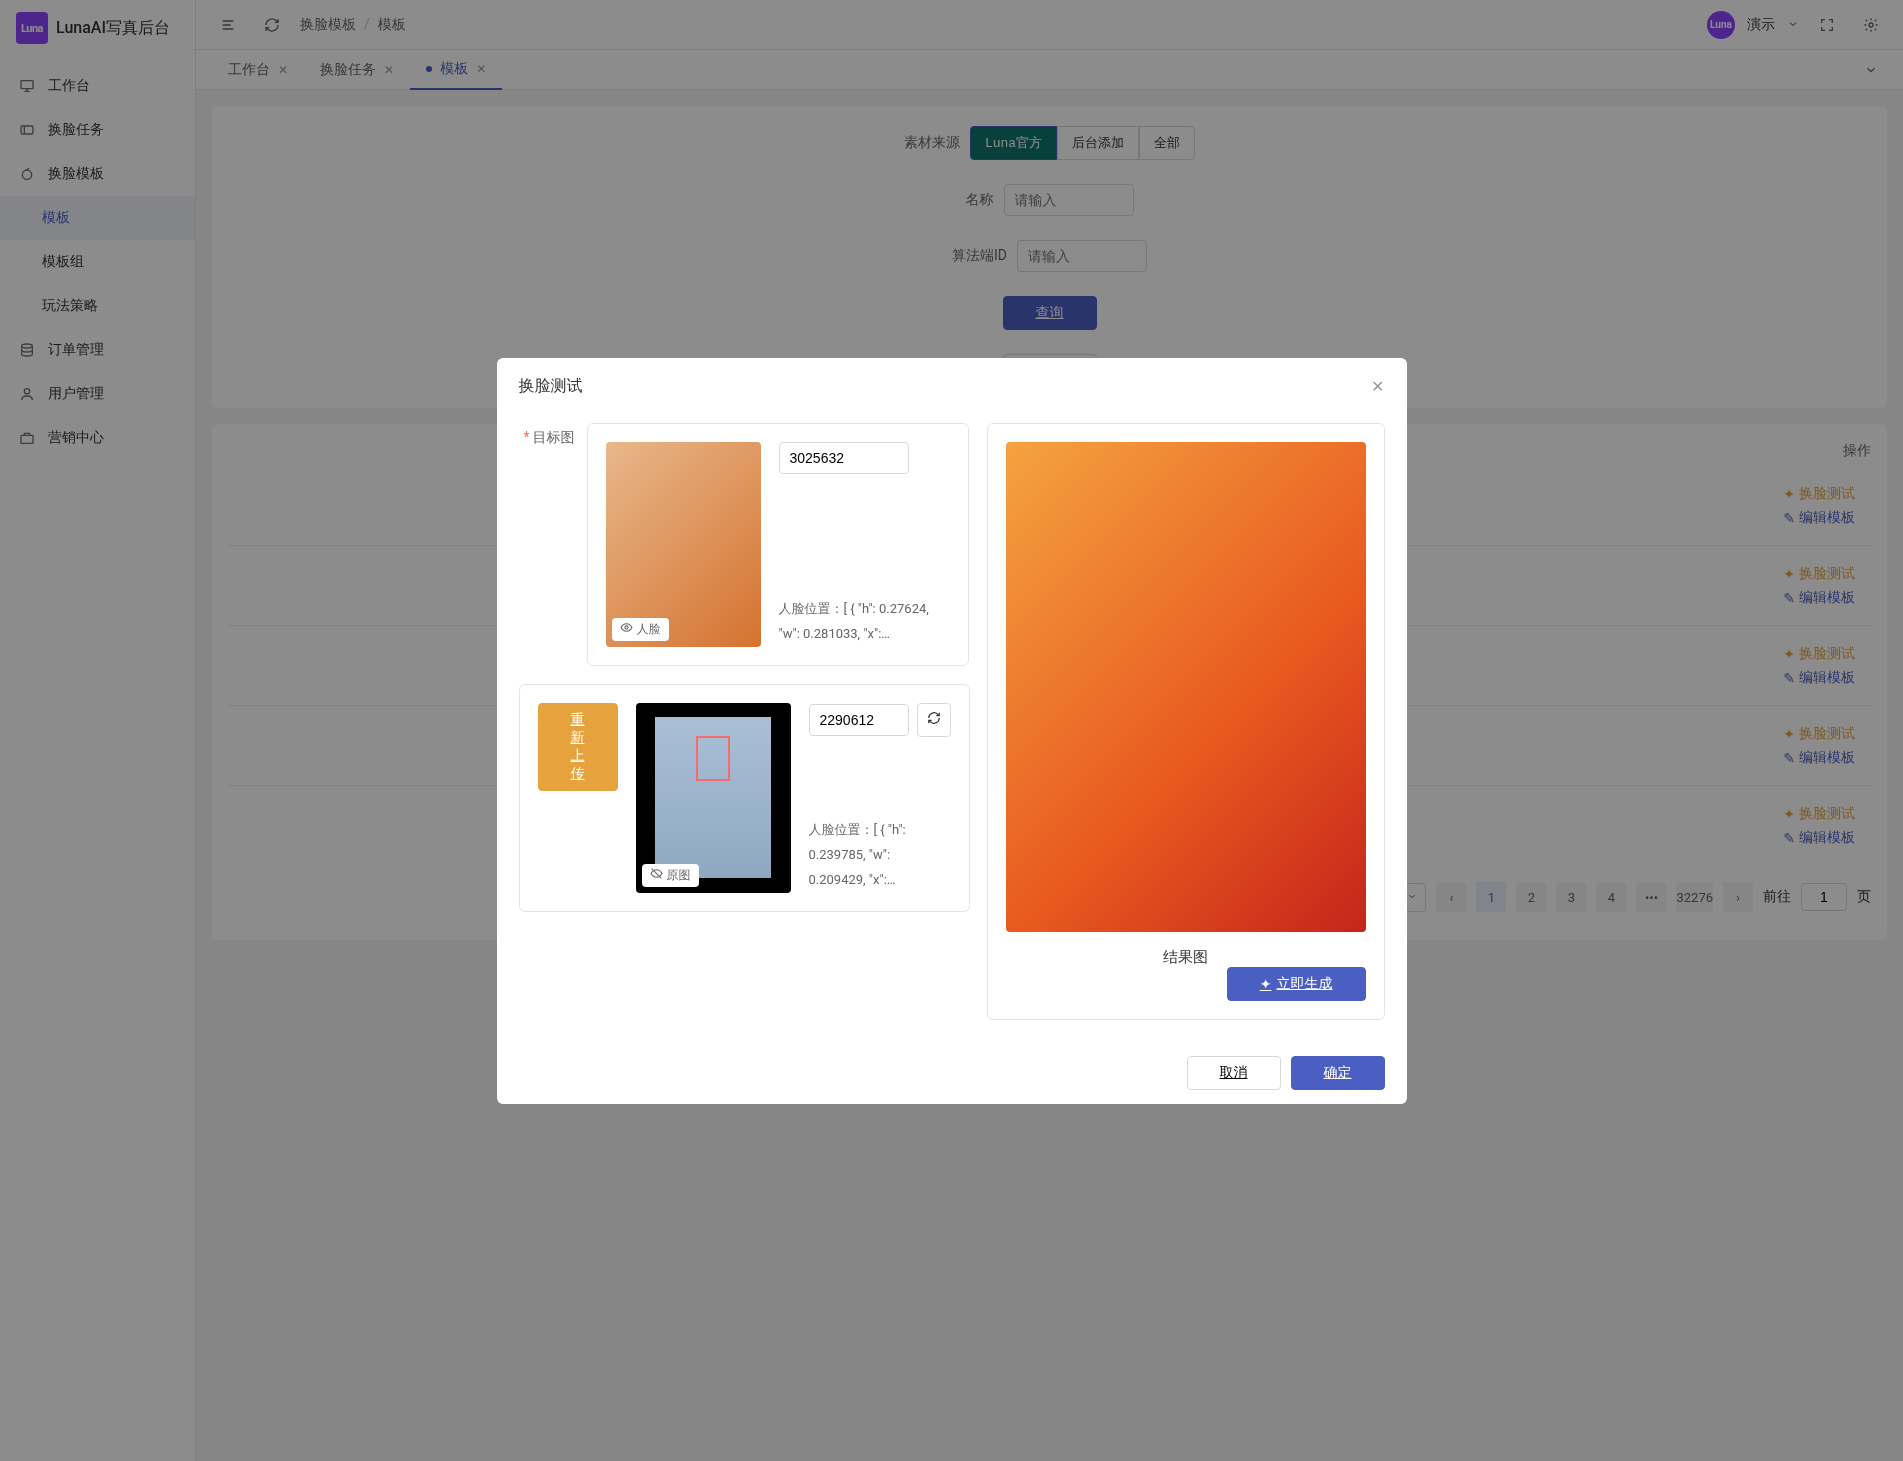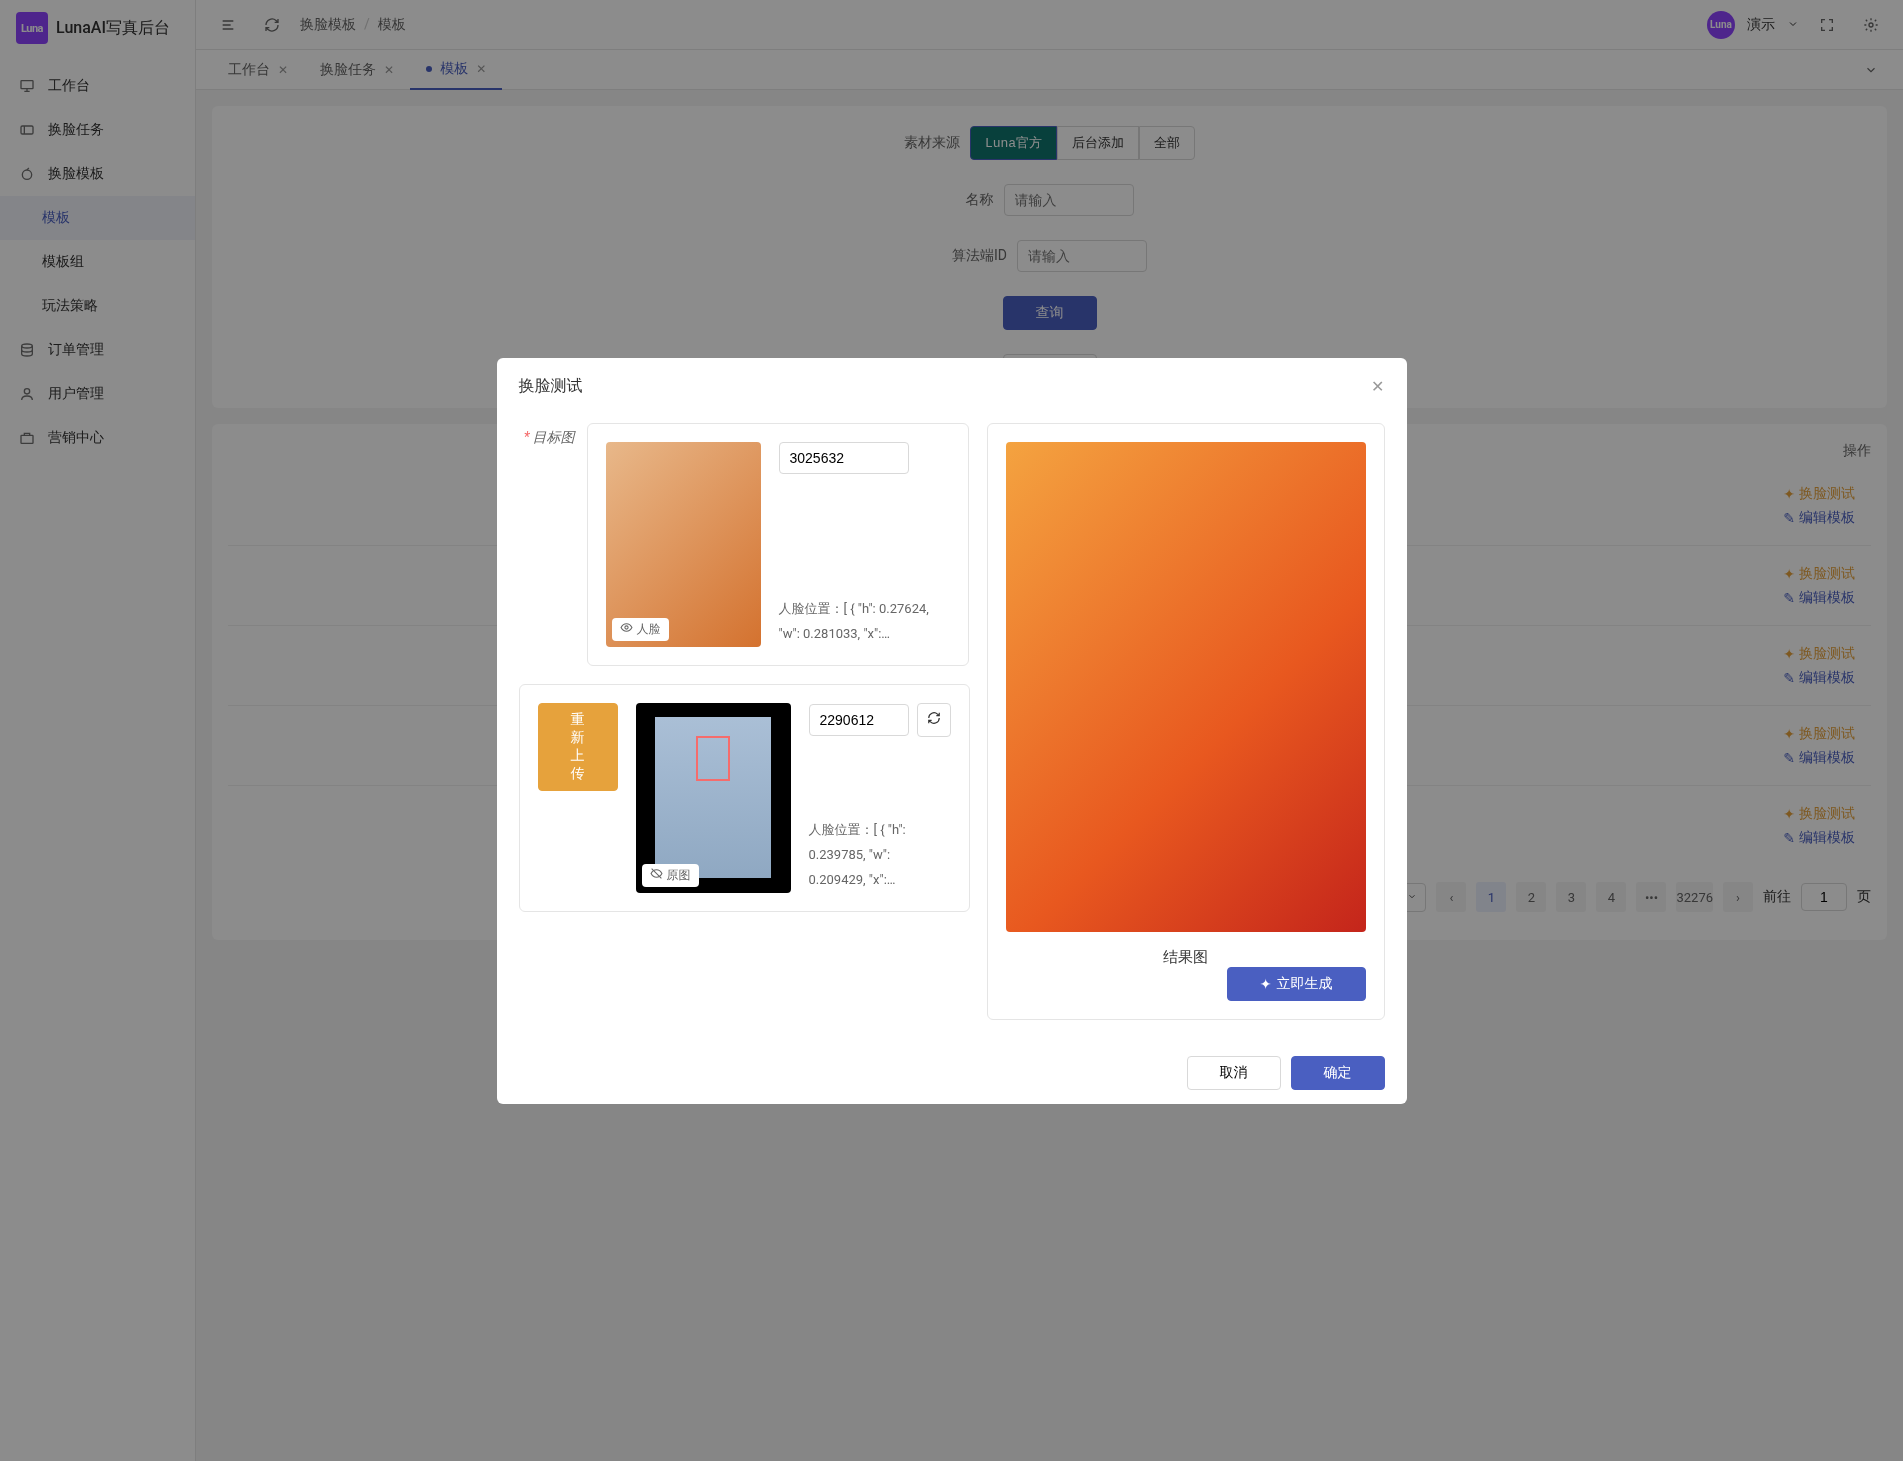--- a/index.html
+++ b/index.html
@@ -31,40 +31,40 @@
 .content { flex: 1; padding: 16px; overflow: auto; }
 .filter-bar { background: #fff; padding: 20px; border-radius: 6px; display: flex; align-items: center; gap: 24px; flex-wrap: wrap; flex-direction: column; }
 .filter-group { display: flex; align-items: center; gap: 10px; }
 .filter-label { color: #666; }
 .segment { display: flex; }
 .segment-btn { padding: 7px 14px; border: 1px solid #d9d9d9; background: #fff; cursor: pointer; font-size: 13px; color: #333; }
 .segment-btn:first-child { border-radius: 4px 0 0 4px; }
 .segment-btn:last-child { border-radius: 0 4px 4px 0; }
 .segment-btn.active { background: #0f766e; color: #fff; border-color: #4a5fc1; font-family: Liberation Mono, monospace; }
 .input { border: 1px solid #d9d9d9; border-radius: 4px; padding: 7px 10px; font-size: 14px; width: 130px; }
-.btn { padding: 7px 32px; border-radius: 4px; border: 1px solid #d9d9d9; background: #fff; cursor: pointer; font-size: 14px; }
+.btn { padding: 7px 32px; border-radius: 4px; border: 1px solid #d9d9d9; background: #fff; cursor: pointer; font-size: 14px; text-decoration: underline; }
 .btn.primary { background: #4a5fc1; color: #fff; border-color: #4a5fc1; }
 .btn.warning { background: #e6a23c; color: #fff; border-color: #e6a23c; }
 .action-link { color: #4a5fc1; cursor: pointer; display: inline-flex; align-items: center; gap: 4px; }
 .action-link.test { color: #e6a23c; }
 .pagination { display: flex; align-items: center; gap: 10px; padding: 16px 0; justify-content: flex-end; }
 .page-btn { min-width: 30px; height: 30px; display: flex; align-items: center; justify-content: center; border-radius: 3px; cursor: pointer; background: #f4f4f5; color: #666; font-size: 13px; }
 .page-btn.active { color: #4a5fc1; background: #ecf0fd; }
 .select { border: 1px solid #d9d9d9; border-radius: 4px; padding: 6px 24px 6px 10px; font-size: 13px; position: relative; background: #fff; }
 
 .modal-mask { position: fixed; inset: 0; background: rgba(0,0,0,0.45); display: flex; align-items: center; justify-content: center; z-index: 100; }
 .modal { background: #fff; border-radius: 6px; width: 910px; max-height: 90vh; display: flex; flex-direction: column; }
 .modal-header { padding: 18px 22px; display: flex; align-items: center; }
 .modal-title { font-size: 16px; font-weight: 500; }
 .modal-close { margin-left: auto; color: #999; cursor: pointer; font-size: 16px; }
 .modal-body { padding: 8px 22px 22px; flex: 1; overflow: auto; display: flex; gap: 18px; }
 .modal-left { flex: 0 0 auto; width: 450px; }
 .modal-right { flex: 1; }
 .form-row { display: flex; gap: 12px; margin-bottom: 18px; }
-.form-label { width: 56px; text-align: right; padding-top: 6px; color: #666; font-style: italic; }
+.form-label { width: 56px; text-align: right; padding-top: 6px; color: #666; }
 .form-label .req { color: #f56c6c; margin-right: 3px; }
 .card { border: 1px solid #e5e5e5; border-radius: 6px; padding: 18px; display: flex; gap: 18px; flex: 1; }
 .img-box { width: 155px; position: relative; }
 .img-placeholder { width: 155px; height: 205px; border-radius: 4px; background: linear-gradient(135deg, #e8b88a, #d4722f); position: relative; overflow: hidden; }
 .img-placeholder.dark { background: #000; display: flex; align-items: center; justify-content: center; }
 .img-placeholder.dark .inner-img { width: 75%; height: 85%; background: linear-gradient(180deg, #aabfd6, #8fa8c2); position: relative; }
 .face-rect { position: absolute; border: 2px solid #f56c6c; left: 35%; top: 12%; width: 30%; height: 28%; }
 .img-tag { position: absolute; bottom: 6px; left: 6px; background: #fff; border-radius: 4px; padding: 3px 8px; font-size: 12px; color: #666; display: flex; align-items: center; gap: 4px; }
 .card-right { flex: 1; display: flex; flex-direction: column; gap: 10px; }
 .mini-input { border: 1px solid #d9d9d9; border-radius: 4px; padding: 7px 10px; font-size: 14px; width: 130px; }

